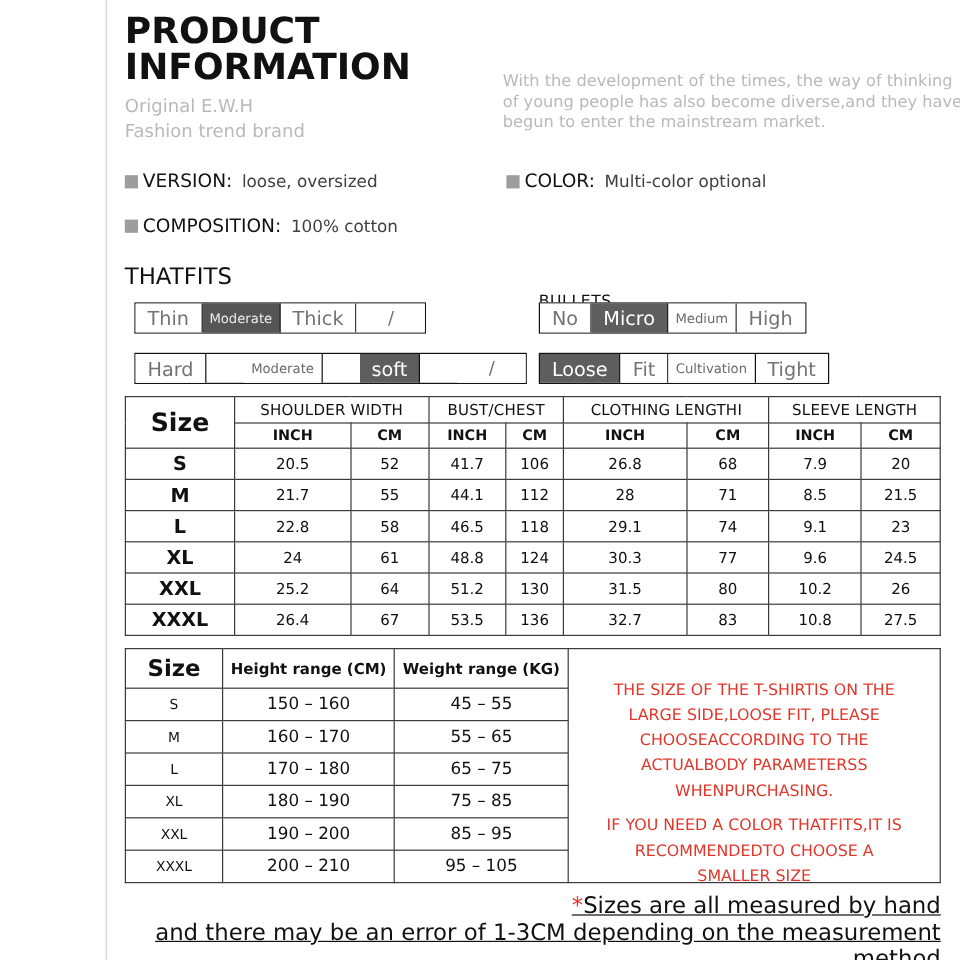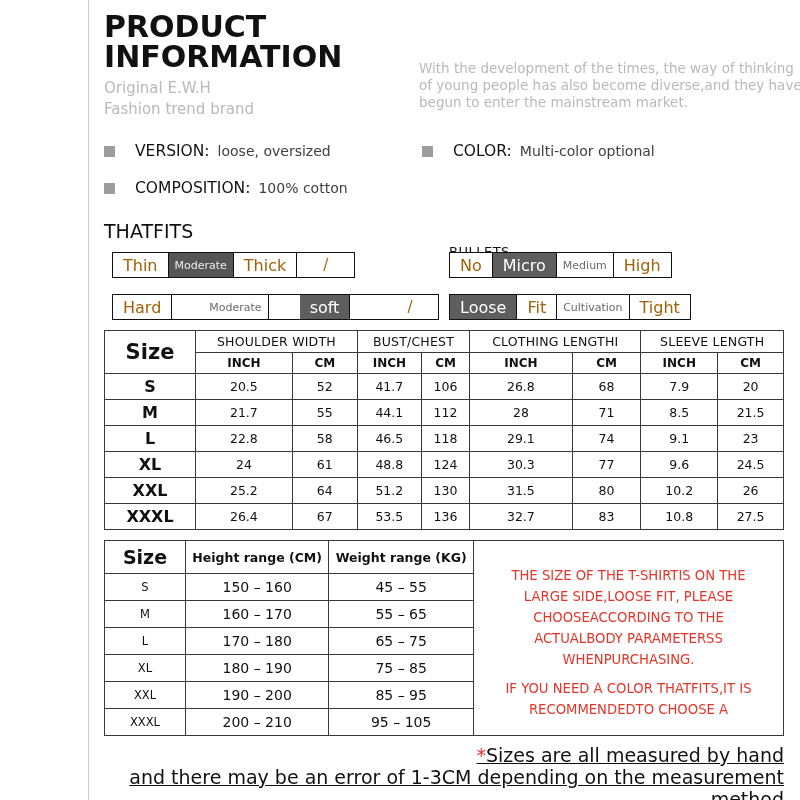--- a/index.html
+++ b/index.html
@@ -71,21 +71,21 @@
   .spec-row { position: absolute; font-size: 15px; }
   .sq {
     display: inline-block;
     width: 11px; height: 11px;
     background: #9d9d9d;
     margin-right: 4px;
     vertical-align: baseline;
     position: relative;
     top: 1px;
   }
-  .spec-key { color: #111; font-size: 15.5px; margin-left: 16px; }
+  .spec-key { color: #111; font-size: 15.5px; }
   .spec-val { color: #404040; font-size: 14px; margin-left: 8px;}
 
   
   .param-head {
     font-size: 19px;
     color: #111;
     margin-top: 4px;
   }
   .bullets-head {
     position: absolute;
@@ -105,21 +105,21 @@
     box-sizing: border-box;
     background: #fff;
   }
   .scale .cell {
     display: flex;
     align-items: center;
     justify-content: center;
     box-sizing: border-box;
     border-right: 1px solid #111;
     background: #fff;
-    color: #a16207;
+    color: #737373;
     white-space: nowrap;
   }
   .scale .cell:last-child { border-right: none; }
   .cell.big { font-size: 16px; padding: 0 10px; }
   .cell.small { font-size: 11px; padding: 0 6px; color: #6a6a6a;}
   .cell.dark { background: #555; color: #fff; }
   .cell.dark.small { color: #ededed; }
   .cell.slash { font-size: 15px; padding: 0 26px; }
   .cell.sel { background: #5e5e5e; color: #fff; }
 
@@ -395,20 +395,21 @@
 
       <div class="notice">
         <div>THE SIZE OF THE T-SHIRTIS ON THE</div>
         <div>LARGE SIDE,LOOSE FIT, PLEASE</div>
         <div>CHOOSEACCORDING TO THE</div>
         <div>ACTUALBODY PARAMETERSS</div>
         <div>WHENPURCHASING.</div>
         <div style="height:8px;"></div>
         <div>IF YOU NEED A COLOR THATFITS,IT IS</div>
         <div>RECOMMENDEDTO CHOOSE A</div>
+        <div>SMALLER SIZE</div>
       </div>
     </div>
 
     <div class="footnote">
       <div><span class="star">*</span><span>Sizes are all measured by hand</span></div>
       <div>and there may be an error of 1-3CM depending on the measurement method</div>
     </div>
 
   </div>
 </div>

